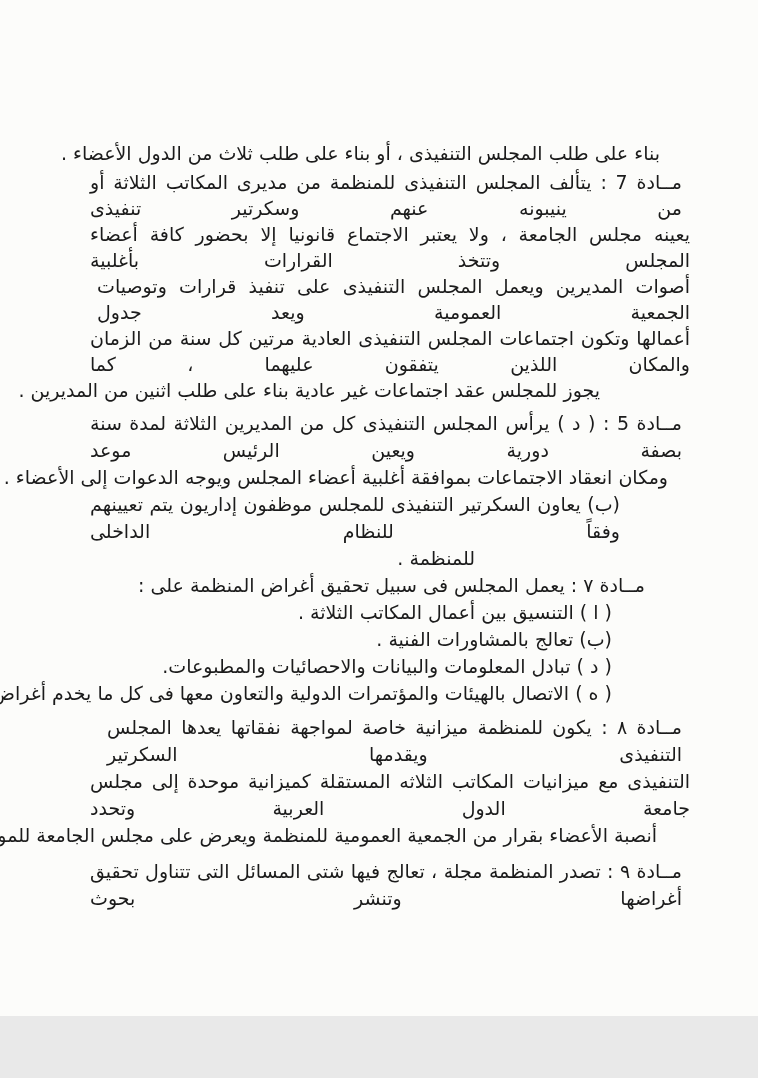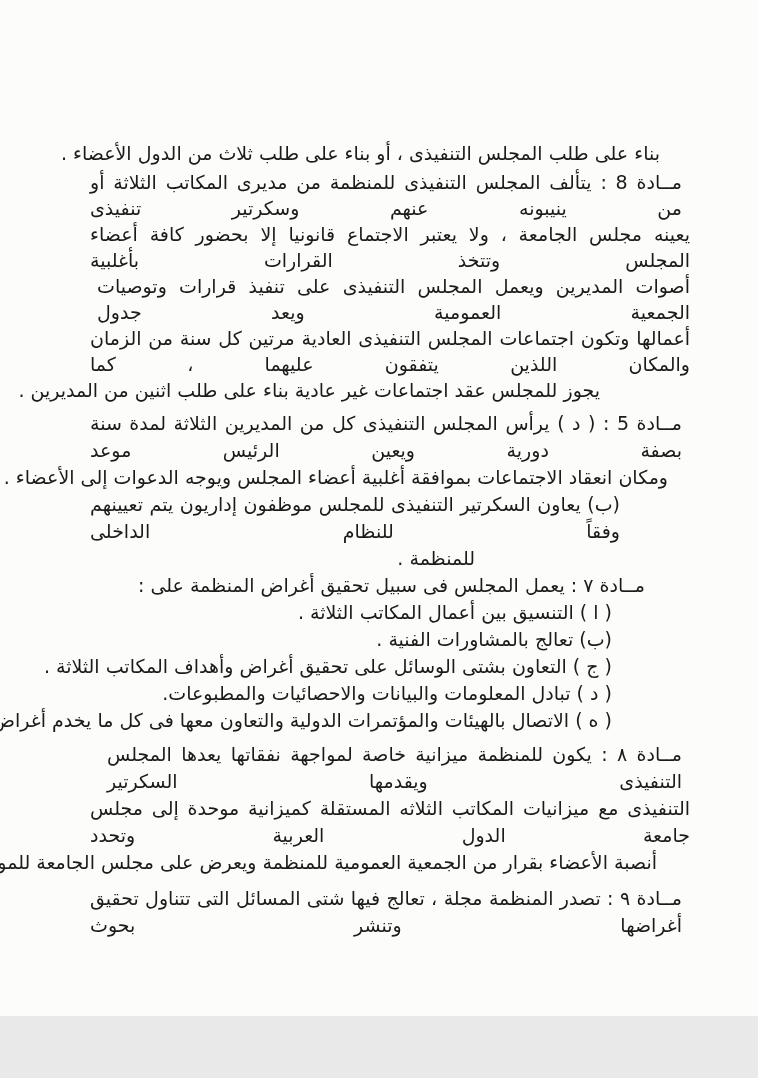--- a/index.html
+++ b/index.html
@@ -63,39 +63,38 @@
 
 <div class="page">
   <div class="textblock">
 
     <div class="block">
       <div class="line ra mr30">بناء على طلب المجلس التنفيذى ، أو بناء على طلب ثلاث من الدول الأعضاء .</div>
     </div>
 
 
     <div class="block b-art5">
-      <div class="line jf mr8">مــادة 8 : يتألف المجلس التنفيذى للمنظمة من مديرى المكاتب الثلاثة أو من ينيبونه عنهم وسكرتير تنفيذى</div>
+      <div class="line jf mr8">مــادة 7 : يتألف المجلس التنفيذى للمنظمة من مديرى المكاتب الثلاثة أو من ينيبونه عنهم وسكرتير تنفيذى</div>
       <div class="line jf">يعينه مجلس الجامعة ، ولا يعتبر الاجتماع قانونيا إلا بحضور كافة أعضاء المجلس وتتخذ القرارات بأغلبية</div>
       <div class="line jf ml7">أصوات المديرين ويعمل المجلس التنفيذى على تنفيذ قرارات وتوصيات الجمعية العمومية ويعد جدول</div>
       <div class="line jf">أعمالها وتكون اجتماعات المجلس التنفيذى العادية مرتين كل سنة من الزمان والمكان اللذين يتفقون عليهما ، كما</div>
       <div class="line ra mr90">يجوز للمجلس عقد اجتماعات غير عادية بناء على طلب اثنين من المديرين .</div>
     </div>
 
     <div class="block b-art6">
       <div class="line jf mr8">مــادة 5 : ( د ) يرأس المجلس التنفيذى كل من المديرين الثلاثة لمدة سنة بصفة دورية ويعين الرئيس موعد</div>
       <div class="line ra mr22">ومكان انعقاد الاجتماعات بموافقة أغلبية أعضاء المجلس ويوجه الدعوات إلى الأعضاء .</div>
       <div class="line jf mr70">(ب) يعاون السكرتير التنفيذى للمجلس موظفون إداريون يتم تعيينهم وفقاً للنظام الداخلى</div>
       <div class="line ra mr215">للمنظمة .</div>
     </div>
 
     <div class="block b-art7">
       <div class="line ra mr47">مــادة ٧ : يعمل المجلس فى سبيل تحقيق أغراض المنظمة على :</div>
       <div class="line ra mr78">( ا ) التنسيق بين أعمال المكاتب الثلاثة .</div>
       <div class="line ra mr78">(ب) تعالج بالمشاورات الفنية .</div>
-      <div class="line ra mr78">( ج ) التعاون بشتى الوسائل على تحقيق أغراض وأهداف المكاتب الثلاثة .</div>
       <div class="line ra mr78">( د ) تبادل المعلومات والبيانات والاحصائيات والمطبوعات.</div>
       <div class="line ra mr78">( ه ) الاتصال بالهيئات والمؤتمرات الدولية والتعاون معها فى كل ما يخدم أغراض المنظمة .</div>
     </div>
 
     <div class="block b-art8">
       <div class="line jf mr8 ml17">مــادة ٨ : يكون للمنظمة ميزانية خاصة لمواجهة نفقاتها يعدها المجلس التنفيذى ويقدمها السكرتير</div>
       <div class="line jf">التنفيذى مع ميزانيات المكاتب الثلاثه المستقلة كميزانية موحدة إلى مجلس جامعة الدول العربية وتحدد</div>
       <div class="line ra mr33">أنصبة الأعضاء بقرار من الجمعية العمومية للمنظمة ويعرض على مجلس الجامعة للموافقة عليه .</div>
     </div>
 

